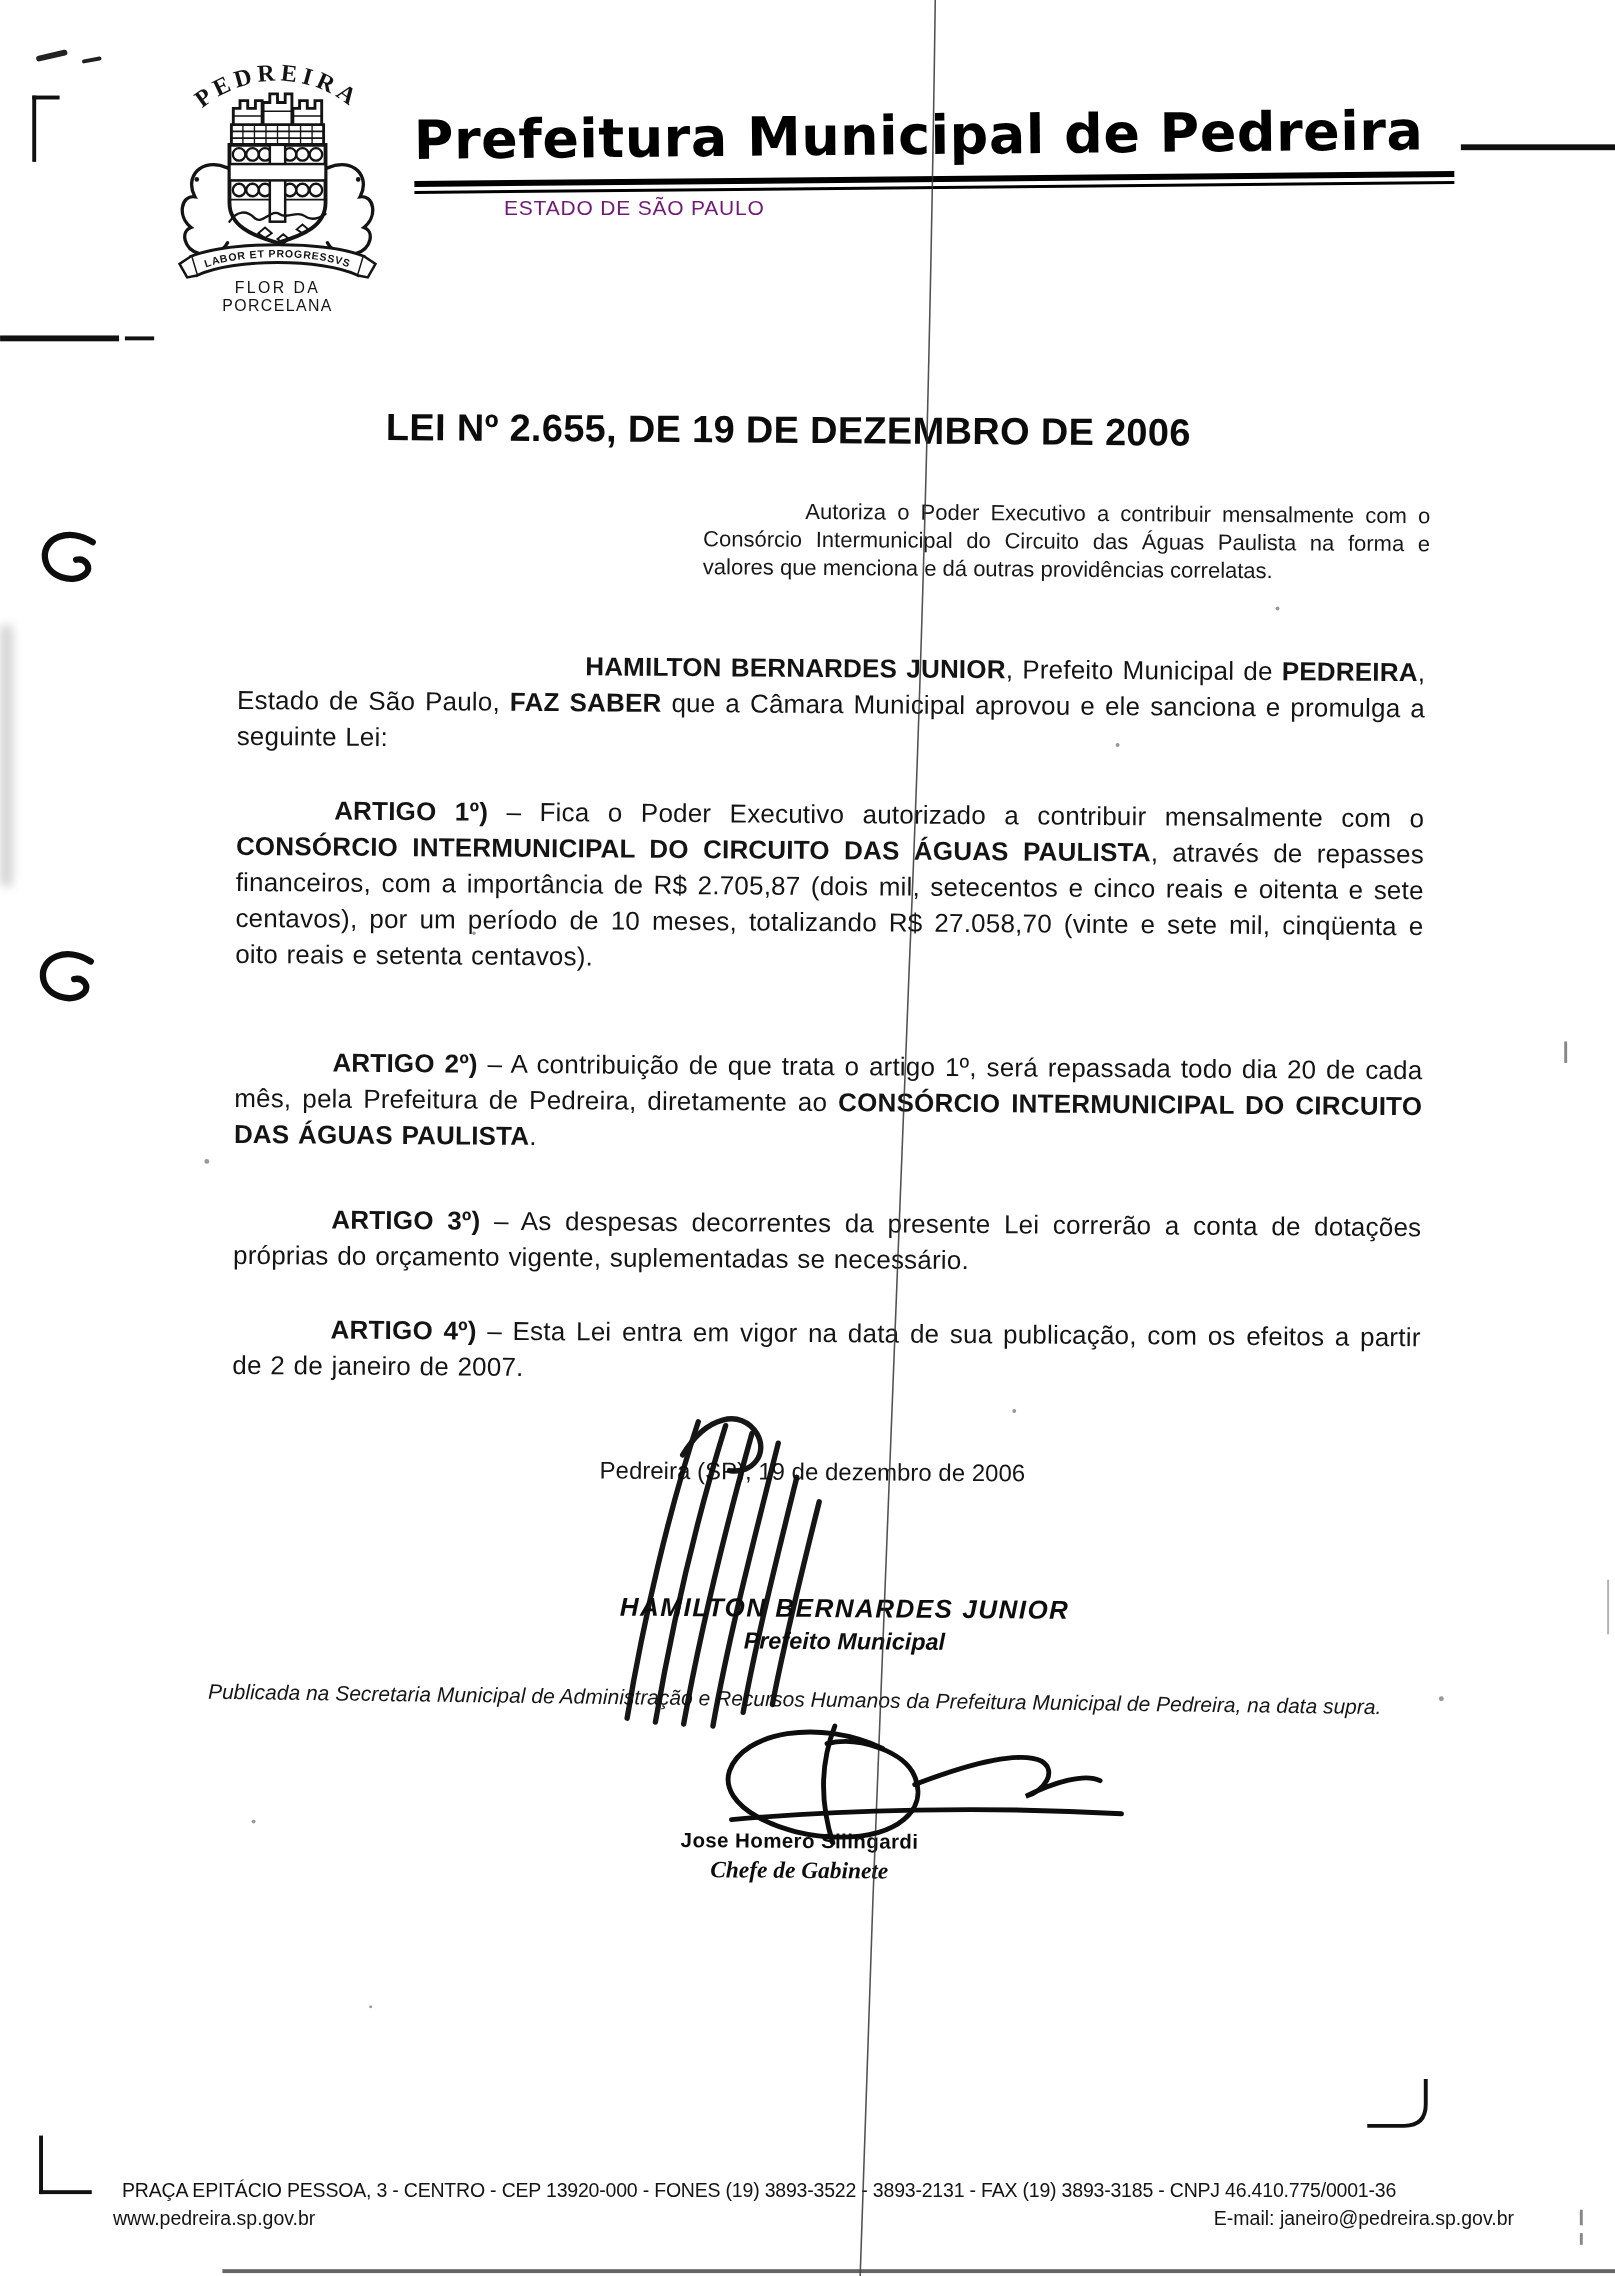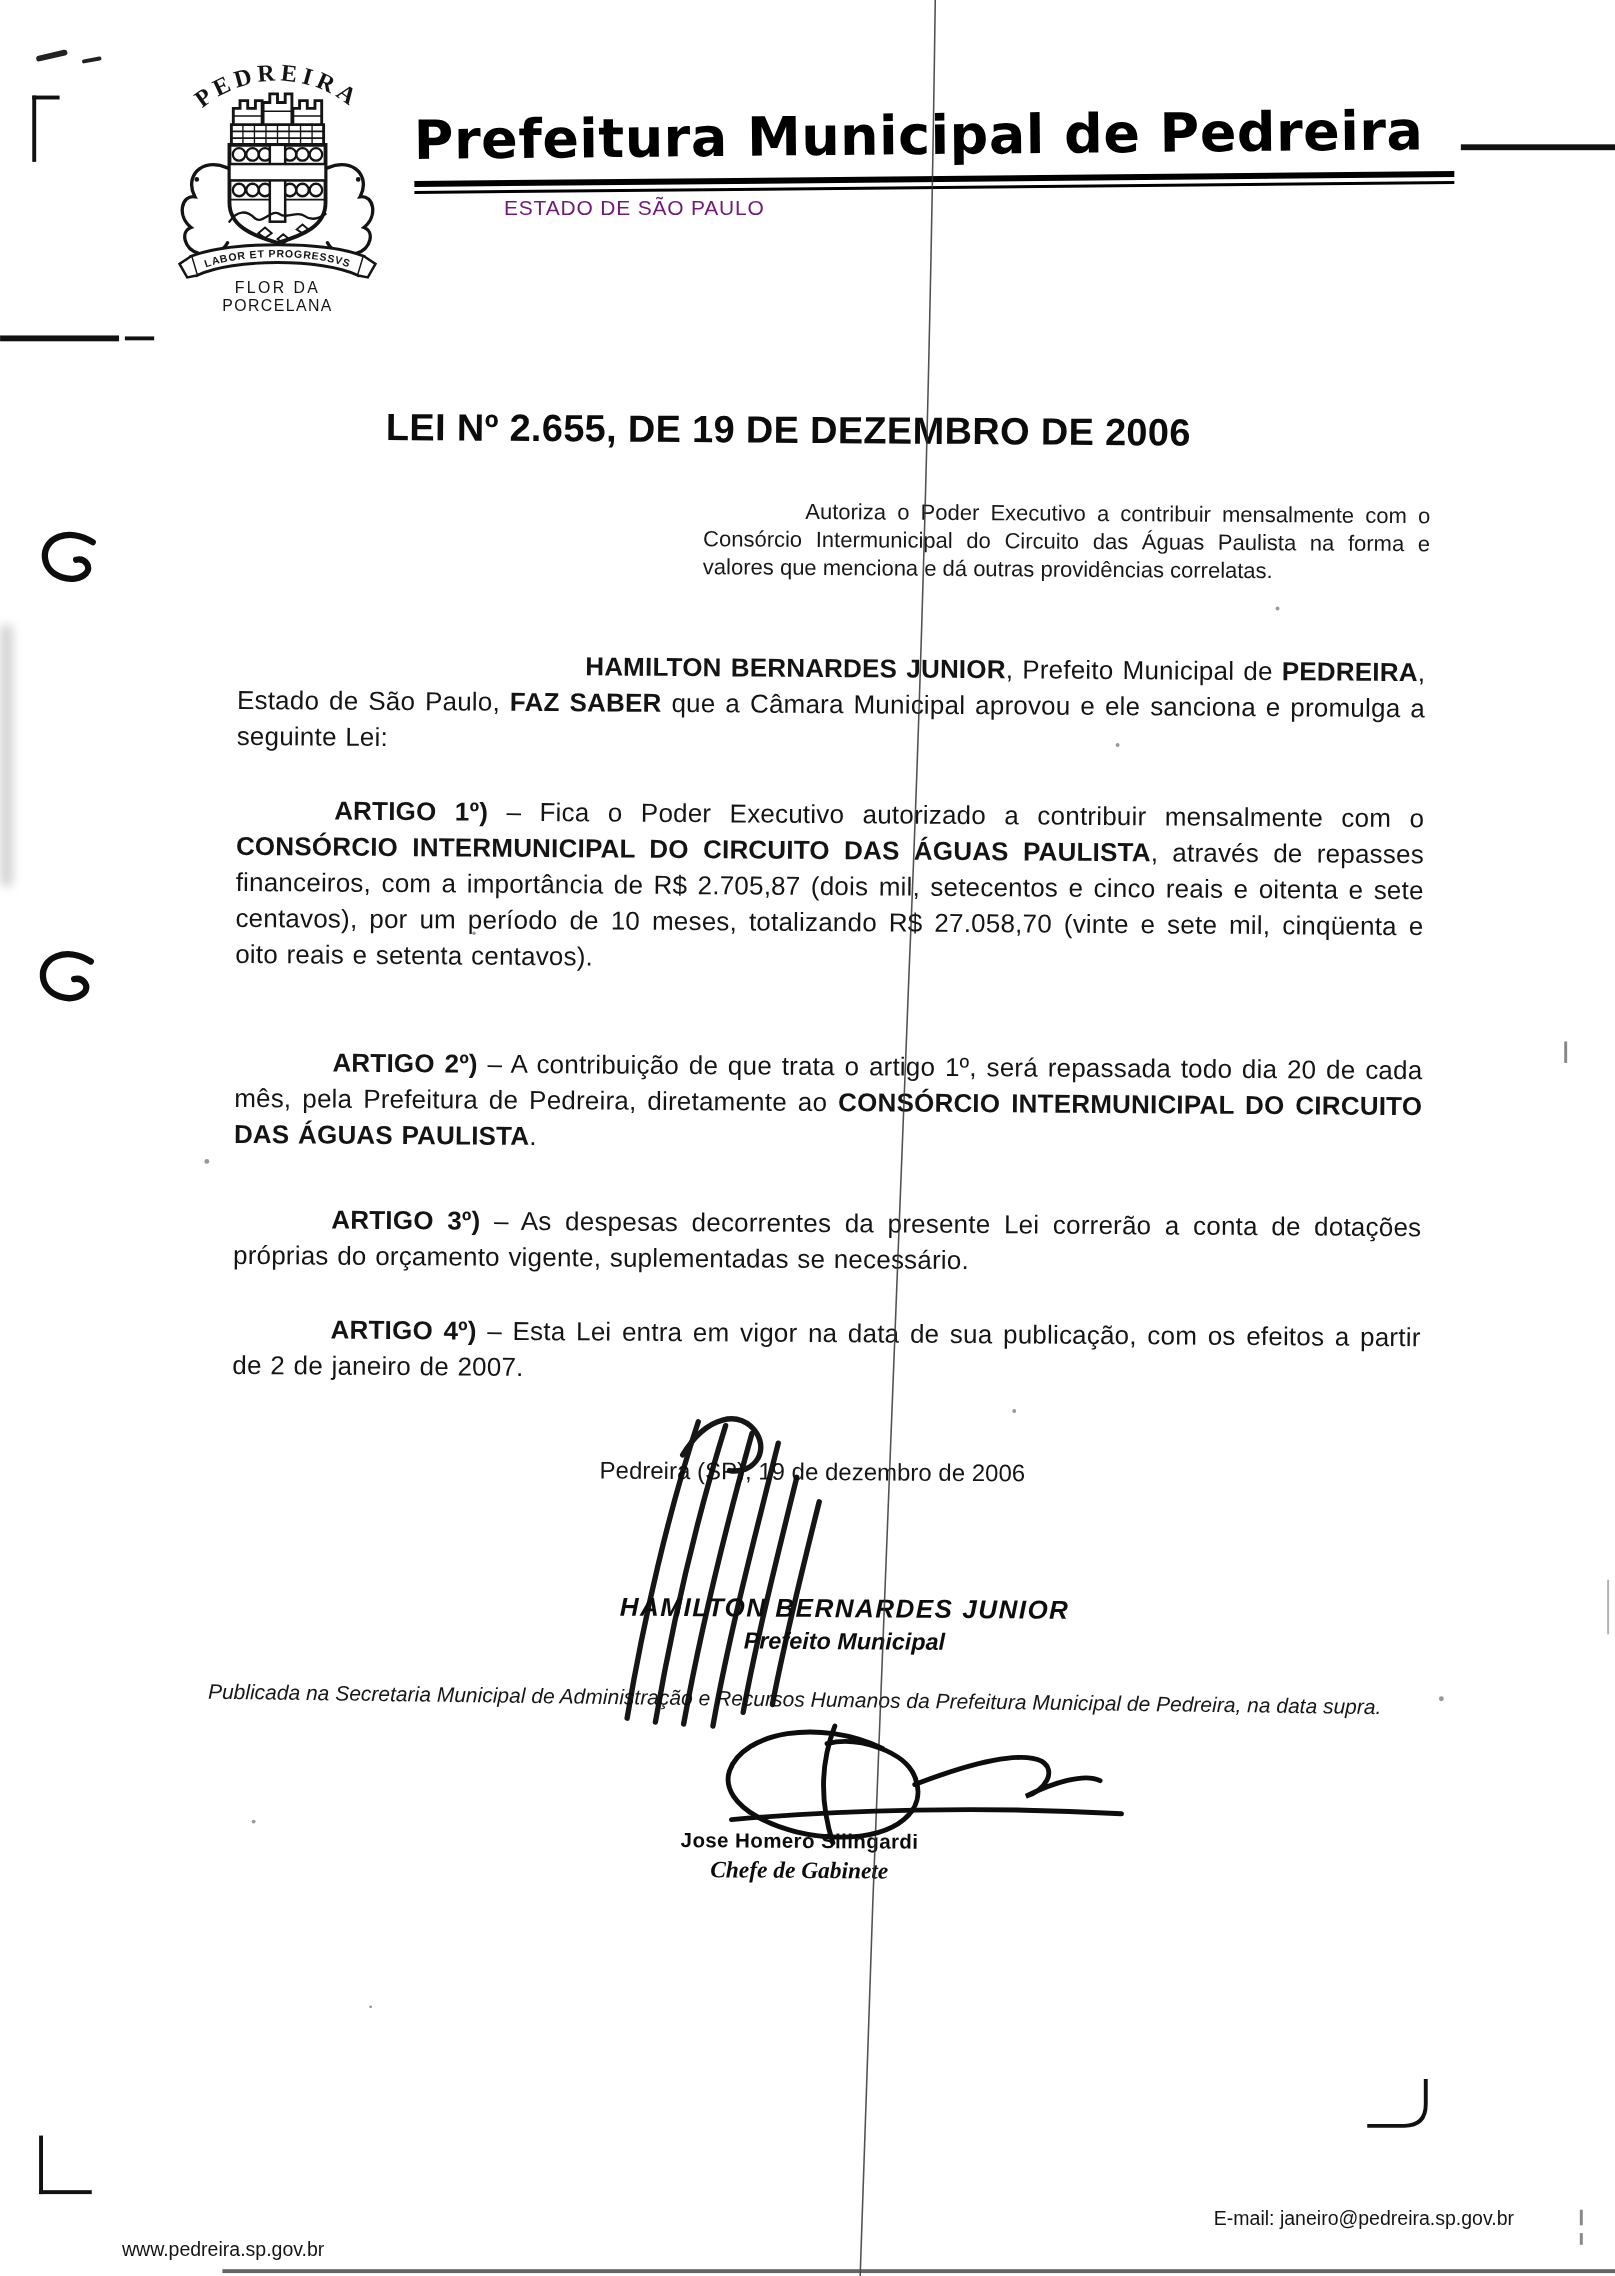--- a/index.html
+++ b/index.html
@@ -44,21 +44,21 @@
   .pubnote{position:absolute; left:217px; top:1681px; font-style:italic; font-size:21px;
     white-space:nowrap; color:#161616; transform:rotate(0.35deg); transform-origin:left top;}
   .sig2-name{position:absolute; left:585px; top:1826px; width:449px; text-align:center;
     font-weight:700; font-size:20.5px; letter-spacing:0.4px; color:#0c0c0c;}
   .sig2-role{position:absolute; left:585px; top:1854px; width:449px; text-align:center;
     font-family:"Liberation Serif", serif; font-weight:700; font-style:italic;
     font-size:23.4px; color:#0c0c0c;}
   
   .footer-line1{position:absolute; left:122px; top:2179px; font-size:19.5px;
     letter-spacing:-0.2px; white-space:nowrap; color:#131313;}
-  .footer-web{position:absolute; left:122px; top:2207px; font-size:19.5px; color:#131313;margin-top:31px;}
+  .footer-web{position:absolute; left:113px; top:2207px; font-size:19.5px; color:#131313;}
   .footer-email{position:absolute; right:102px; top:2207px; font-size:19.5px; color:#131313;}
   
   .smudge{position:absolute; left:0px; top:624px; width:12.7px; height:263px;
     background:rgba(60,60,60,0.22); filter:blur(4.9px); border-radius:7.8px;}
   .overlay{position:absolute; left:0; top:0; width:1616px; height:2276px; pointer-events:none;}
 </style>
 </head>
 <body>
 
 <div class="page">
@@ -147,20 +147,21 @@
 
     <div class="sig1-name">HAMILTON BERNARDES JUNIOR</div>
     <div class="sig1-role">Prefeito Municipal</div>
 
     <div class="pubnote">Publicada na Secretaria Municipal de Administração e Recursos Humanos da Prefeitura Municipal de Pedreira, na data supra.</div>
 
     <div class="sig2-name">Jose Homero Silingardi</div>
     <div class="sig2-role">Chefe de Gabinete</div>
   </div>
 
+  <div class="footer-line1">PRAÇA EPITÁCIO PESSOA, 3 - CENTRO - CEP 13920-000 - FONES (19) 3893-3522 - 3893-2131 - FAX (19) 3893-3185 - CNPJ 46.410.775/0001-36</div>
   <div class="footer-web">www.pedreira.sp.gov.br</div>
   <div class="footer-email">E-mail: janeiro@pedreira.sp.gov.br</div>
 
   <svg class="overlay" viewBox="0 0 1657 2334">
 
     <path d="M 959 0 C 955 300 947 650 932 1000 C 917 1350 904 1700 895 1950 C 889 2130 884 2240 882 2334" stroke="#333333" stroke-width="1.6" fill="none" opacity="0.85"></path>
 
     <g stroke="#222" stroke-linecap="round" fill="none">
       <path d="M 40 60 l 26 -6" stroke-width="6"></path>
       <path d="M 86 63 l 16 -3" stroke-width="4"></path>

